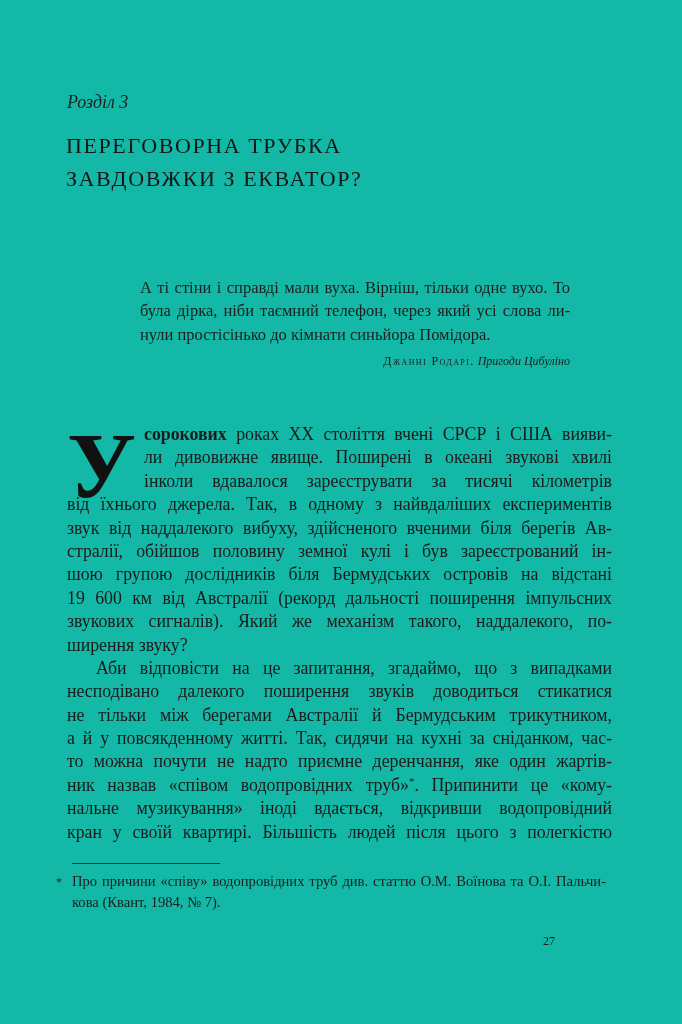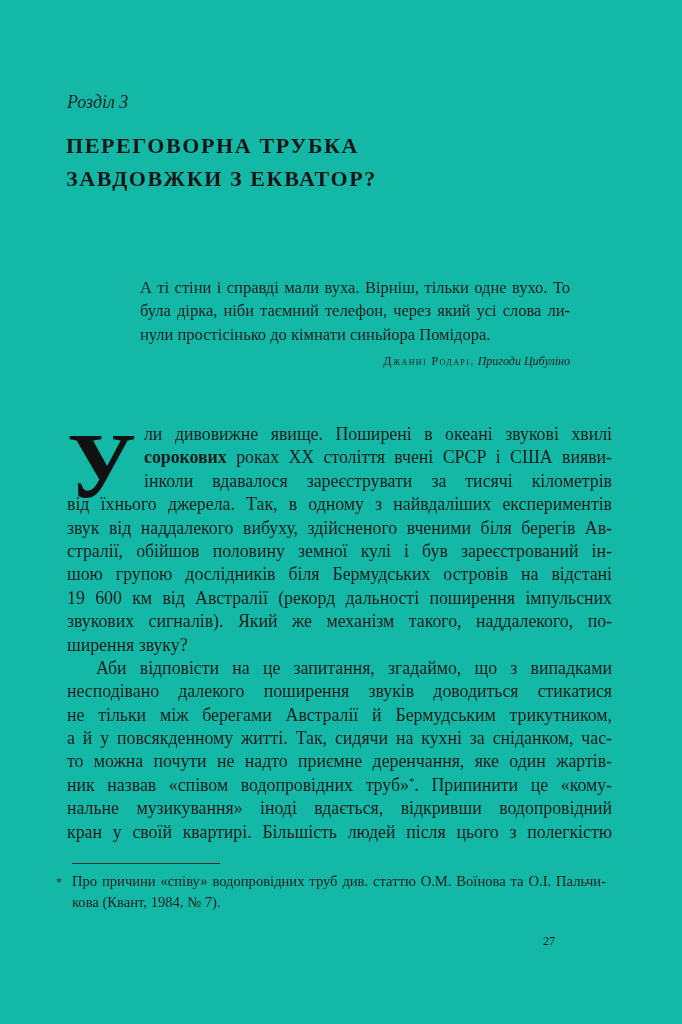--- a/index.html
+++ b/index.html
@@ -27,21 +27,21 @@
     font-size: 18px;
     line-height: 22px;
     color: #222;
   }
 
   
   .chapter-title {
     position: absolute;
     left: 66px;
     top: 129px;
-    font-weight: 700;
+    font-weight: 400;
     font-size: 22px;
     line-height: 33px;
     letter-spacing: 1.6px;
     color: #161616;
   }
 
   
   .epigraph {
     position: absolute;
     left: 140px;
@@ -175,22 +175,22 @@
     <div class="eline j">А ті стіни і справді мали вуха. Вірніш, тільки одне вухо. То</div>
     <div class="eline j">була дірка, ніби таємний телефон, через який усі слова ли-</div>
     <div class="eline">нули простісінько до кімнати синьйора Помідора.</div>
     <div class="attribution"><span class="author">Джанні Родарі.</span><span class="work"> Пригоди Цибуліно</span></div>
   </div>
 
   <div class="body-text">
 
     <div>
       <div class="dropcap">У</div>
+      <div class="line j"><span class="lead-bold">сорокових</span><span> роках ХХ століття вчені СРСР і США вияви-</span></div>
       <div class="line j">ли дивовижне явище. Поширені в океані звукові хвилі</div>
-      <div class="line j"><span class="lead-bold">сорокових</span><span> роках ХХ століття вчені СРСР і США вияви-</span></div>
       <div class="line j">інколи вдавалося зареєструвати за тисячі кілометрів</div>
       <div class="line j">від їхнього джерела. Так, в одному з найвдаліших експериментів</div>
       <div class="line j">звук від наддалекого вибуху, здійсненого вченими біля берегів Ав-</div>
       <div class="line j">стралії, обійшов половину земної кулі і був зареєстрований ін-</div>
       <div class="line j">шою групою дослідників біля Бермудських островів на відстані</div>
       <div class="line j">19 600 км від Австралії (рекорд дальності поширення імпульсних</div>
       <div class="line j">звукових сигналів). Який же механізм такого, наддалекого, по-</div>
       <div class="line">ширення звуку?</div>
     </div>
 

